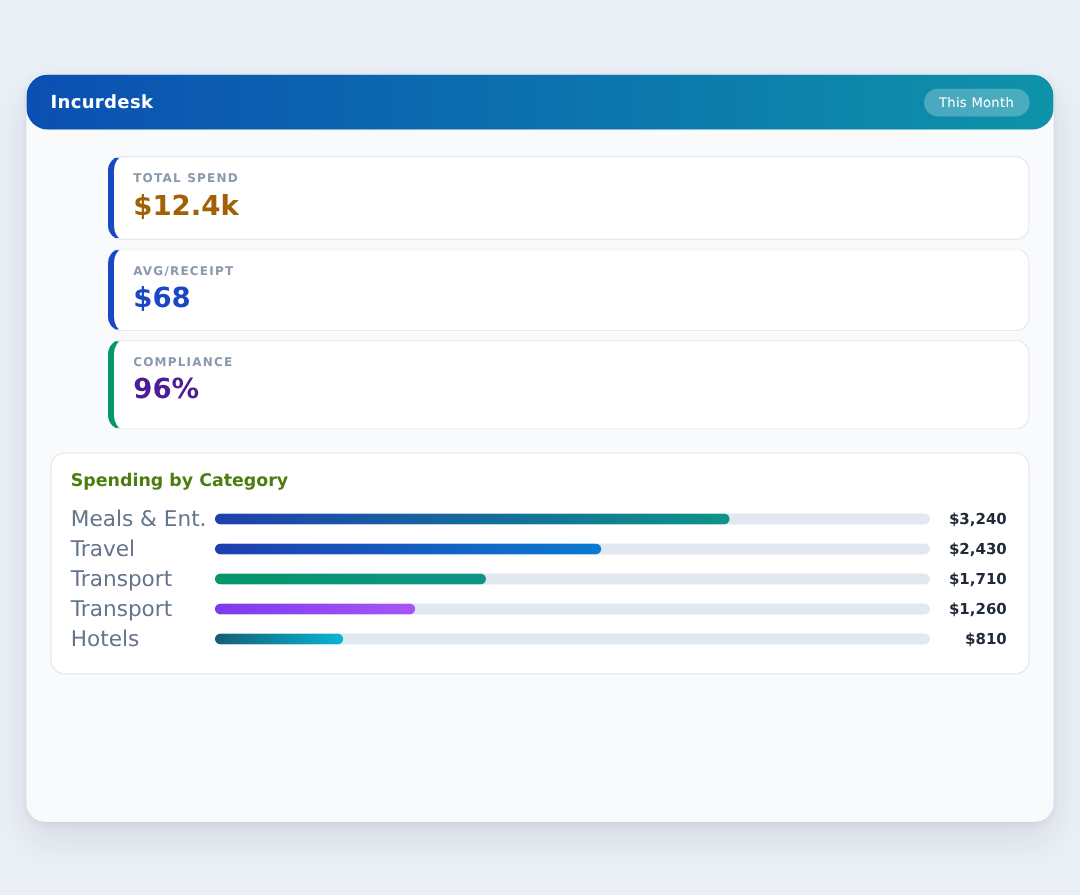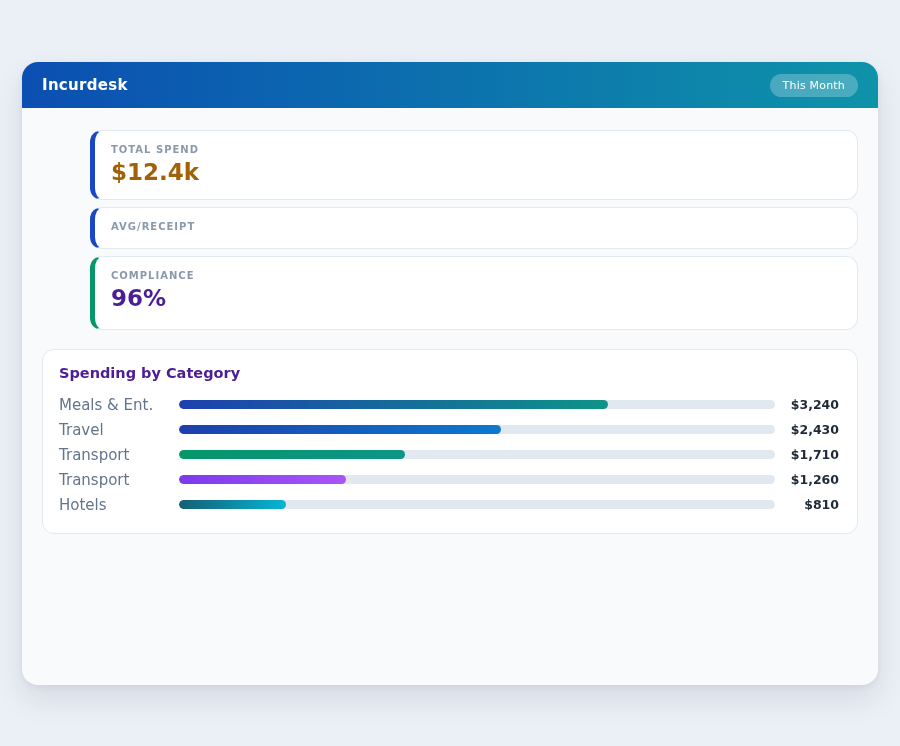--- a/index.html
+++ b/index.html
@@ -1,15 +1,15 @@
 <!DOCTYPE html>
 <html><head>
 <meta charset="utf-8">
 <style>
-  * { margin: 0; padding: 0; box-sizing: border-box; }
+  * { margin: 0; padding: 0; box-sizing: border-box; border-radius: 18px; }
   html, body { width: 900px; height: 746px; }
   body {
     background: #ebeff6;
     font-family: "DejaVu Sans", "Liberation Sans", sans-serif;
     overflow: hidden;
   }
   .app-card {
     position: absolute;
     left: 22px; top: 62px;
     width: 856px; height: 623px;
@@ -74,31 +74,31 @@
   .panel {
     margin-top: 19px;
     background: #ffffff;
     border: 1px solid #e3e9f1;
     border-radius: 12px;
     padding: 15px 18px 16px 16px;
   }
   .panel-title {
     font-size: 14.5px;
     font-weight: bold;
-    color: #4c1d95;
+    color: #4d7c0f;
     margin-bottom: 11px;
   }
   .cat-row {
     display: grid;
     grid-template-columns: 120px 1fr 64px;
     align-items: center;
     height: 25px;
   }
   .cat-label {
-    font-size: 15px;
+    font-size: 18px;
     color: #64748b;
   }
   .cat-track {
     height: 9px;
     border-radius: 999px;
     overflow: hidden;
   }
   .cat-fill {
     height: 100%;
     border-radius: 999px;
@@ -122,20 +122,21 @@
     </div>
 
     <div class="body">
       <div id="stats-list">
           <div class="stat-card" style="border-left-color: rgb(26, 72, 196);">
             <div class="stat-label">TOTAL SPEND</div>
             <div class="stat-value" style="color: #a16207;">$12.4k</div>
           </div>
           <div class="stat-card" style="border-left-color: rgb(26, 72, 196);">
             <div class="stat-label">AVG/RECEIPT</div>
+            <div class="stat-value" style="color: rgb(26, 72, 196);">$68</div>
           </div>
           <div class="stat-card tall-pad" style="border-left-color: rgb(5, 150, 105);">
             <div class="stat-label">COMPLIANCE</div>
             <div class="stat-value" style="color: #4c1d95;">96%</div>
           </div>
         </div>
 
       <div class="panel">
         <div class="panel-title">Spending by Category</div>
         <div id="chart-rows">

